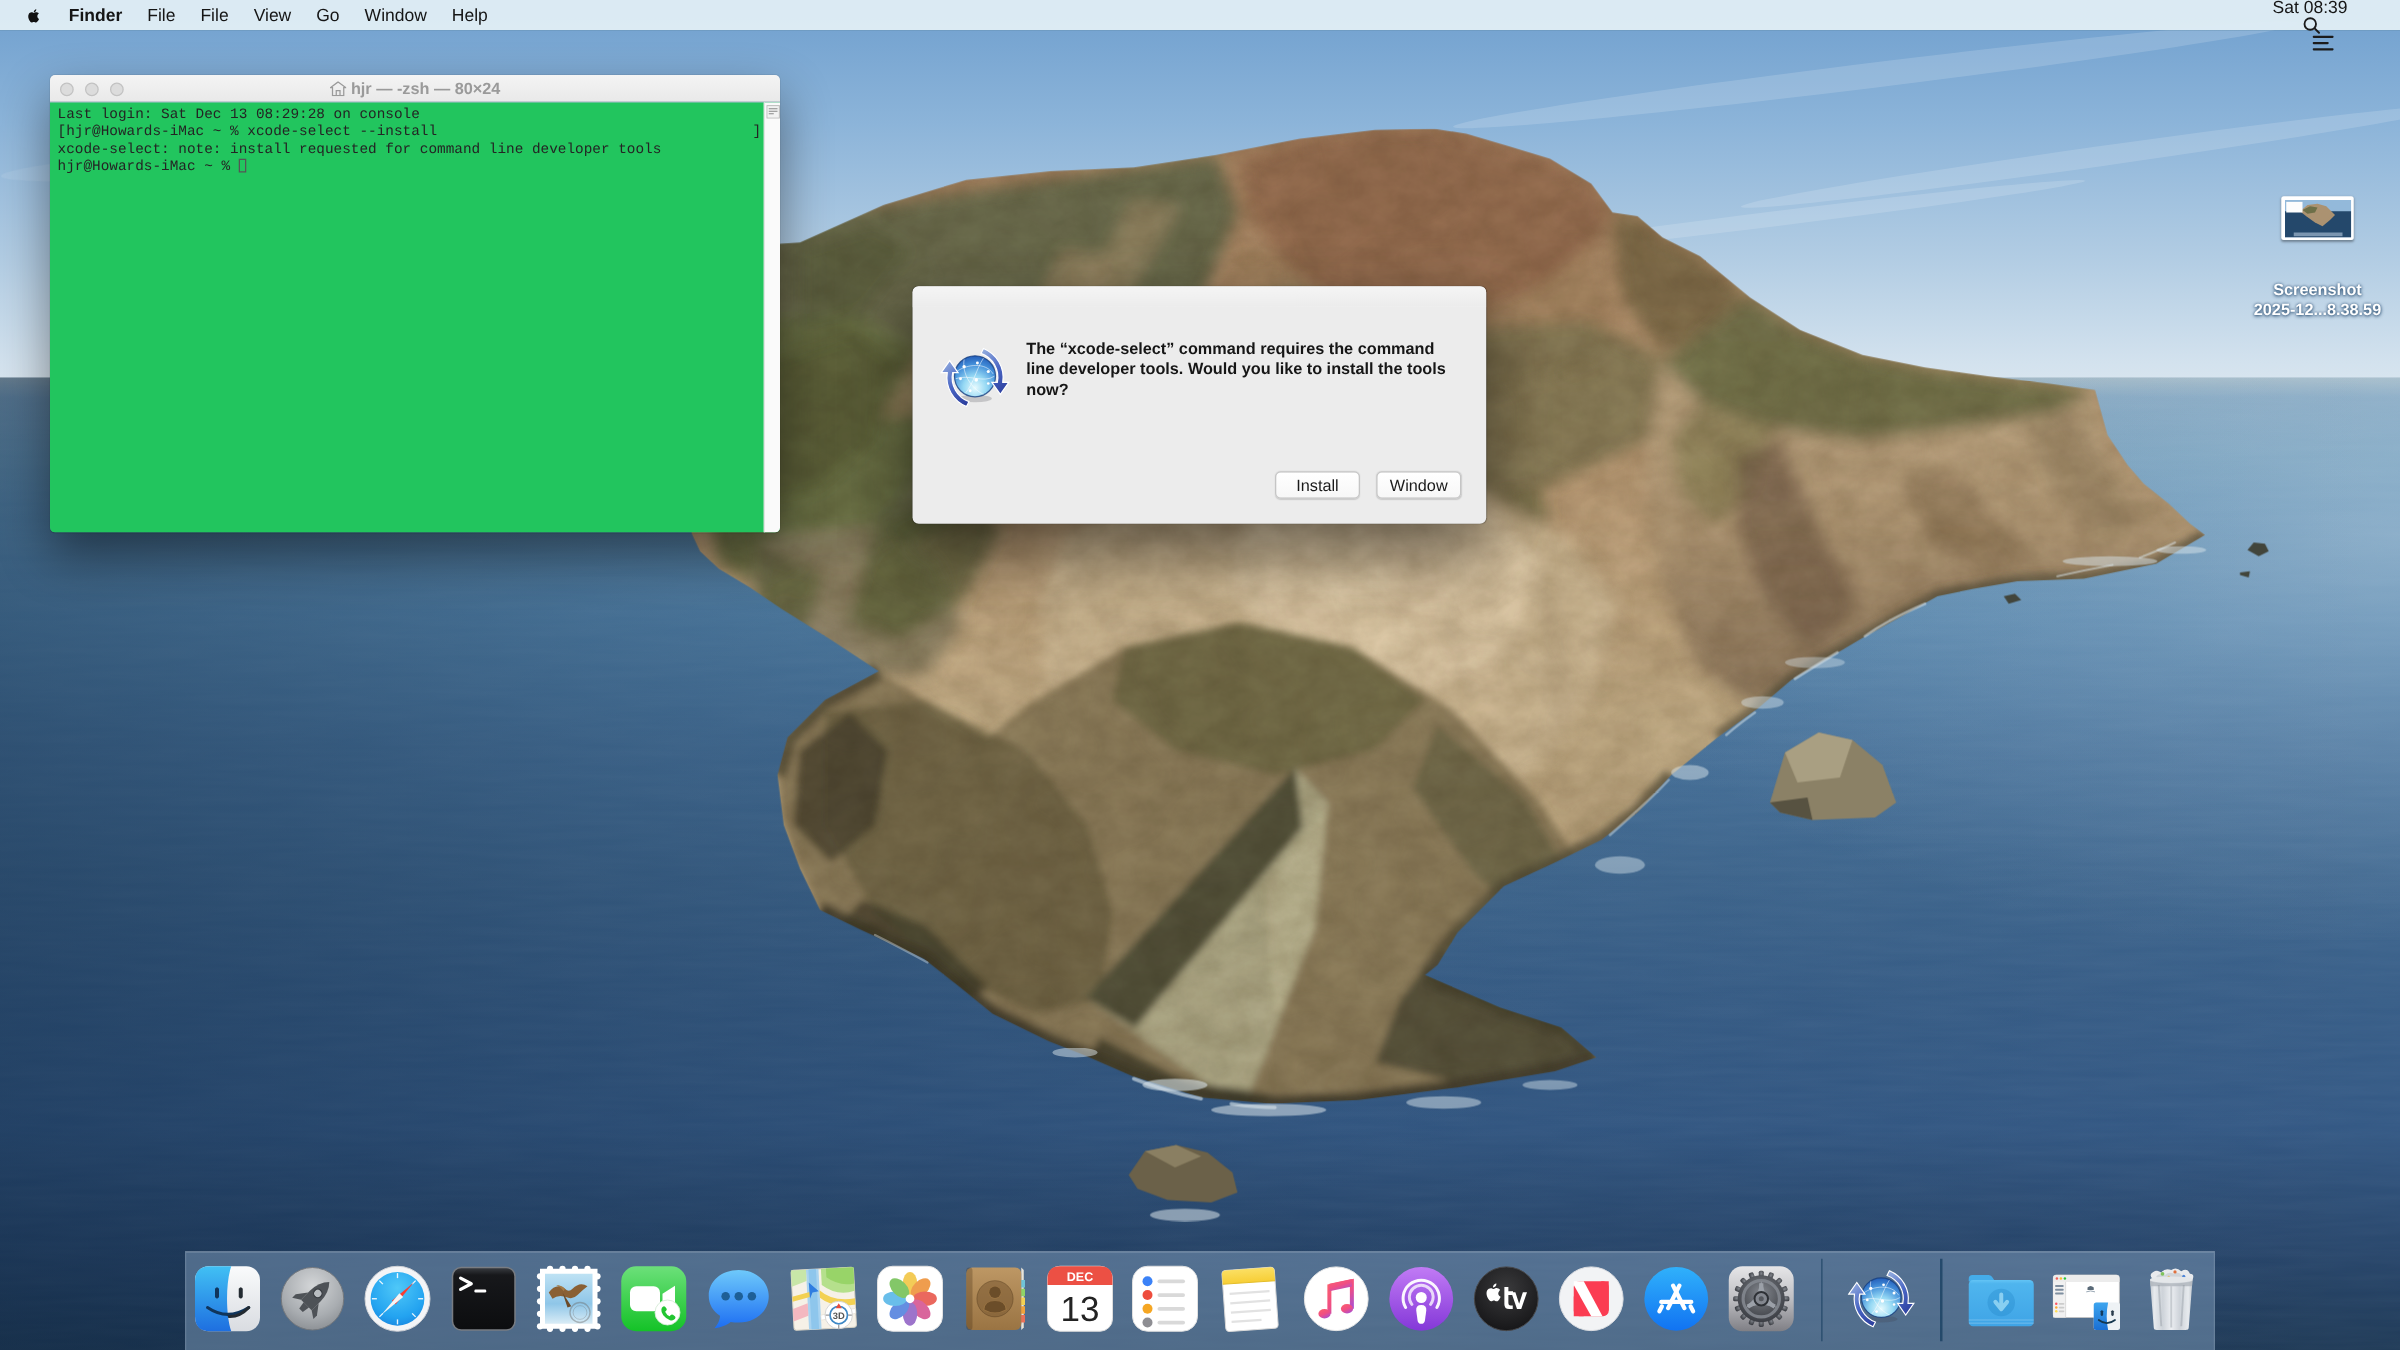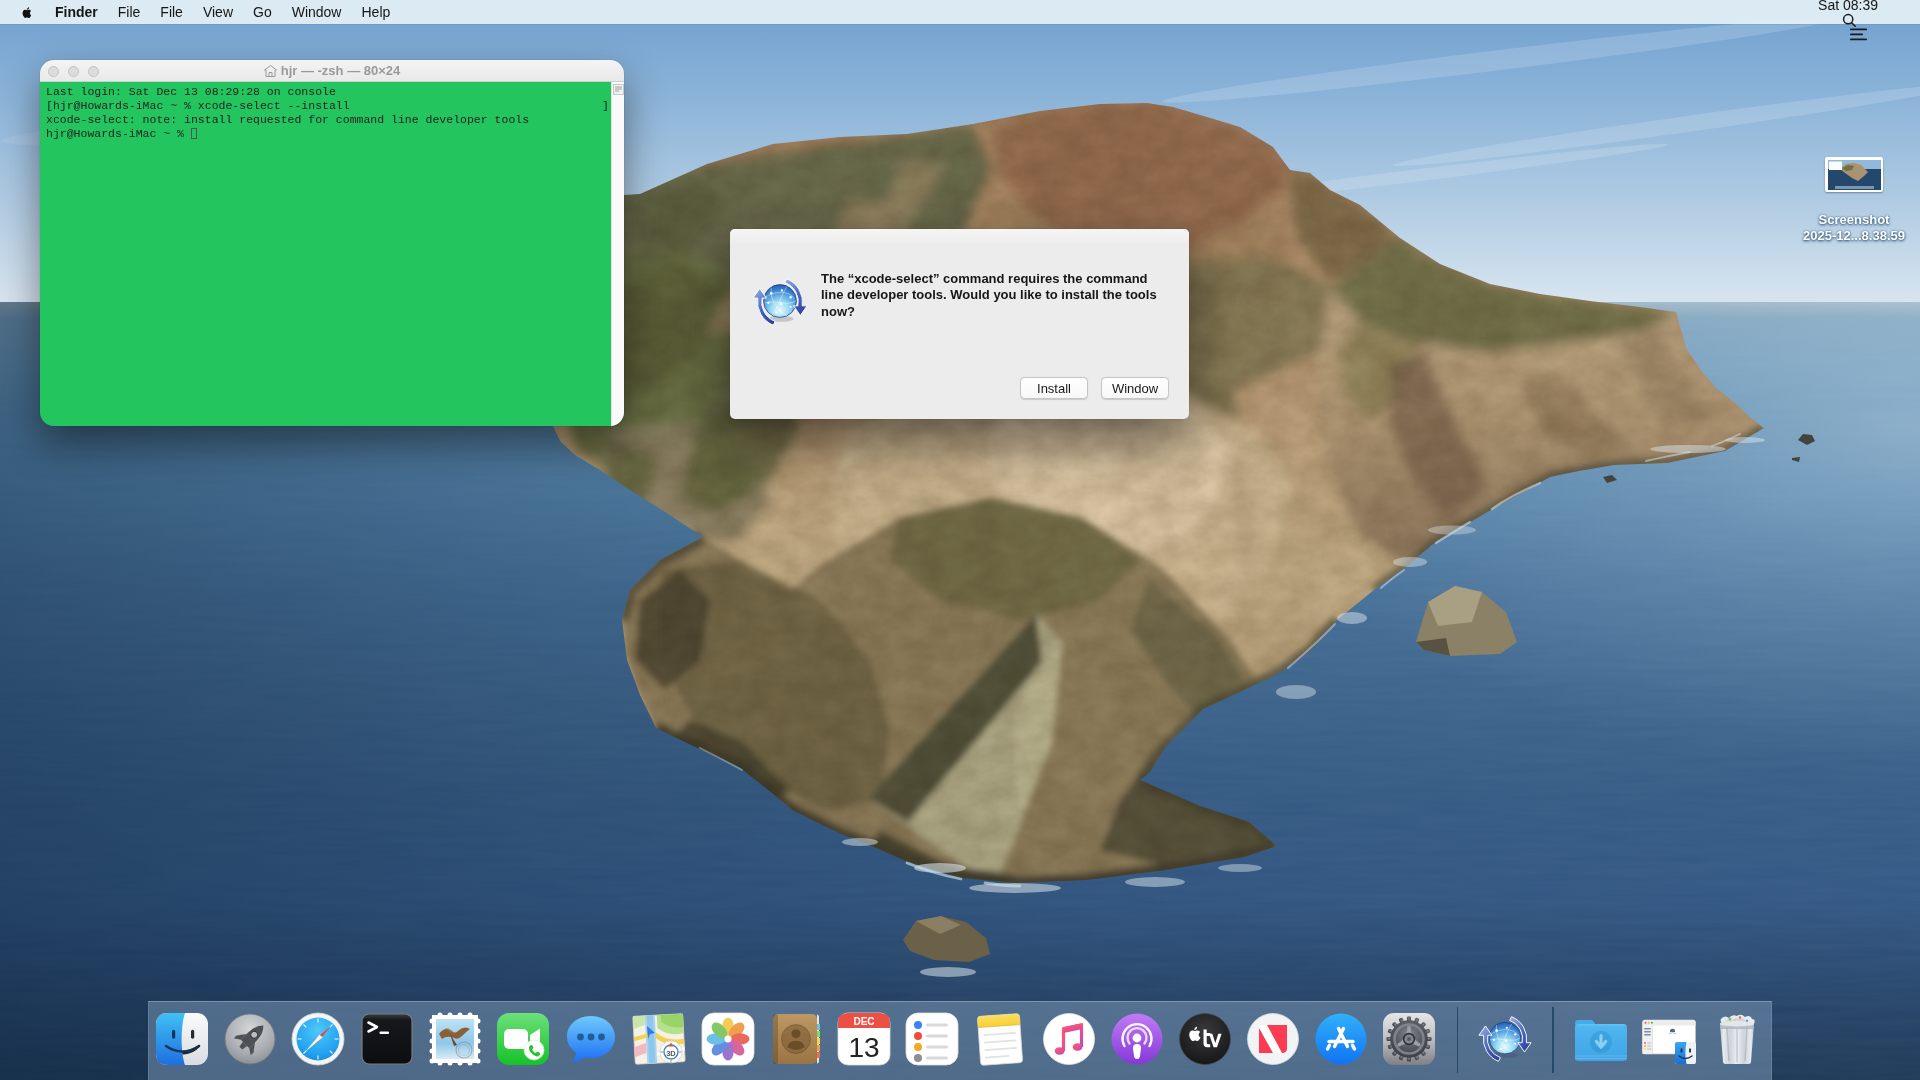--- a/index.html
+++ b/index.html
@@ -11,21 +11,21 @@
   #menubar { position:absolute; left:0; top:0; width:1920px; height:24px;
     background:rgba(224,237,245,0.96); display:flex; align-items:center;
     font-size:14px; color:#151515; box-shadow:0 0.5px 0 rgba(100,140,170,0.55); }
   #menubar .apple { margin-left:21px; width:13px; height:15px; }
   #menubar .mname { font-weight:bold; margin-left:21px; }
   #menubar .mi { margin-left:20px; }
   #menubar .right { margin-left:auto; display:flex; align-items:center; margin-right:22px;flex-direction:column; }
 
   
   #term { position:absolute; left:40px; top:60px; width:584px; height:366px;
-    border-radius:14px; overflow:hidden;
+    border-radius:4px; overflow:hidden;
     box-shadow:0 18px 40px rgba(0,0,0,0.45), 0 0 1px rgba(0,0,0,0.4); }
   #term .tbar { height:22px; background:linear-gradient(#f4f4f4,#e9e9e9);
     border-bottom:1px solid #cfcfcf; position:relative; text-align:center;
     color:#9a9a9a; font-size:13px; line-height:21px; font-weight:bold;}
   #term .tl { position:absolute; top:5.5px; width:11px; height:11px; border-radius:50%;
     background:#dcdcdc; border:0.5px solid #c2c2c2; }
   #term .body { position:relative; height:344px; background:#22c55e;
     font-family:"Liberation Mono", monospace; font-size:11.5px; line-height:14px;
     color:#242424; padding:3px 0 0 6px; white-space:pre; }
   #term .scroll { position:absolute; right:0; top:0; width:13px; height:344px;
@@ -45,21 +45,21 @@
     font-size:11.5px; color:#222; line-height:13.5px; }
   #dlg .btn { position:absolute; top:148px; width:68px; height:22px;
     background:linear-gradient(#ffffff,#f7f7f7); border:0.5px solid #c5c5c5; border-radius:4.5px;
     font-size:13px; color:#1a1a1a; text-align:center; line-height:21px;
     box-shadow:0 0.5px 1px rgba(0,0,0,0.15); }
 
   
   #dicon { position:absolute; left:1796px; top:150px; width:116px; text-align:center; }
   #dicon .thumb { margin:7px auto 0; width:58px; height:35px; background:#fff;
     border-radius:2px; box-shadow:0 1px 2px rgba(0,0,0,0.35); padding:2.5px; }
-  #dicon .lbl { margin-top:20px; color:#fff; font-size:13px; font-weight:bold; line-height:15.5px;
+  #dicon .lbl { margin-top:32px; color:#fff; font-size:13px; font-weight:bold; line-height:15.5px;
     text-shadow:0 1px 3px rgba(10,50,90,0.9), 0 0 2px rgba(10,50,90,0.5); }
 
   
   #dock { position:absolute; left:148px; top:1001px; width:1624px; height:79px;
     background:rgba(120,150,180,0.55); border-top:0.5px solid rgba(255,255,255,0.25);
     border-left:0.5px solid rgba(255,255,255,0.12); border-right:0.5px solid rgba(255,255,255,0.12); }
   #dock .icons { position:absolute; left:-1px; top:10px; display:flex; }
   #dock .ic { width:54px; height:66px; margin:0 7.1px; position:relative; }
   #dock .ic svg { display:block; width:54px; height:54px; }
   #dock .sep { width:1.5px; height:66px; margin:-5px 13px 0; background:rgba(22,62,95,0.75); }

